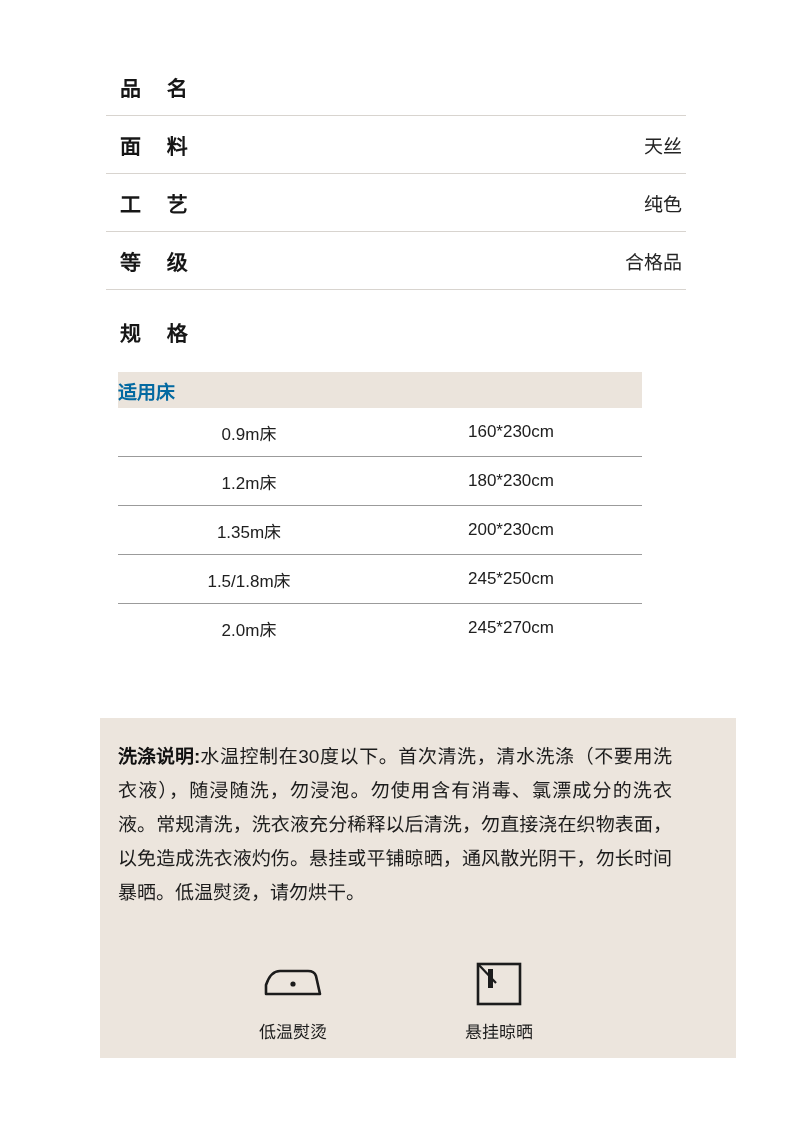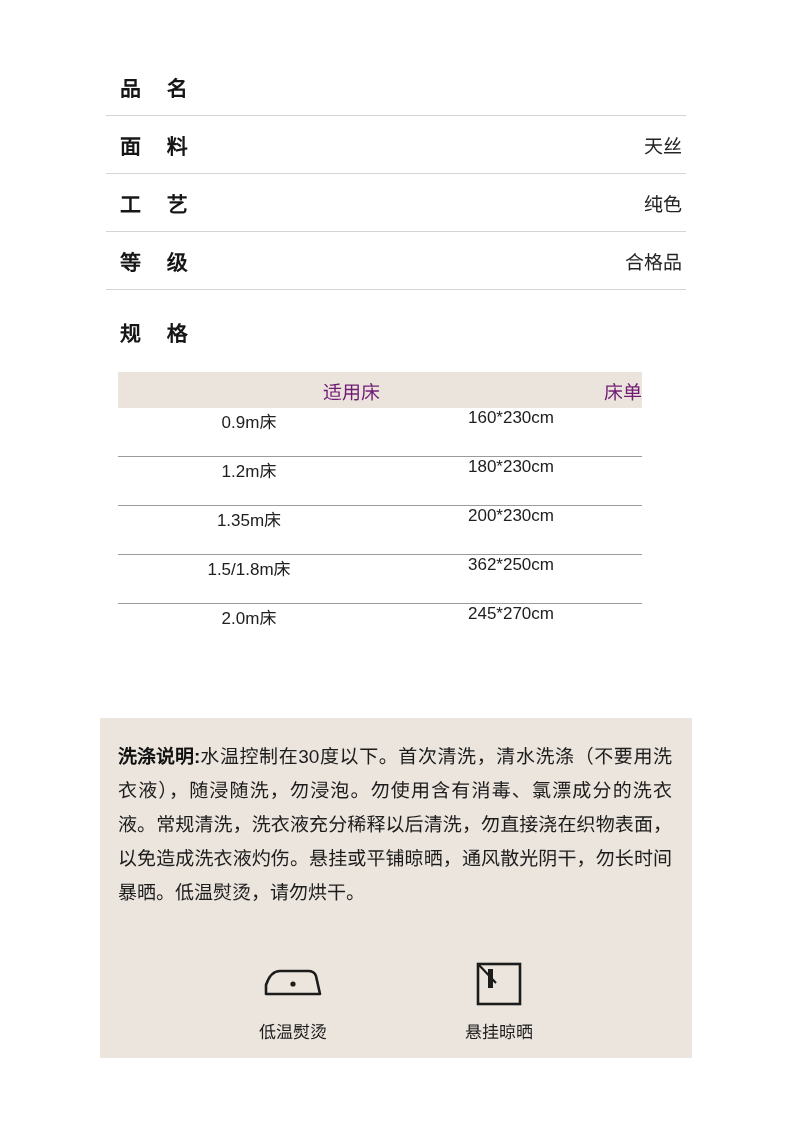--- a/index.html
+++ b/index.html
@@ -65,27 +65,28 @@
     width: 524px;
   }
   .size-head {
     background: #ebe4dc;
     height: 36px;
     display: flex;
     align-items: center;
   }
   .size-head .cell {
     font-size: 19px;
-    font-weight: normal;
-    color: #701a75;
-    text-align: right;
+    font-weight: bold;
+    color: #0369a1;
+    text-align: left;
   }
   .size-row {
     height: 48px;
     display: flex;
+    align-items: center;
     border-bottom: 1px solid #9b9b9b;
   }
   .size-row.last {
     border-bottom: none;
   }
   .size-row .cell {
     font-size: 17px;
     color: #202020;
     text-align: center;
   }
@@ -93,20 +94,21 @@
   .cell.c2 { width: 262px; }
 
   
   .care-block {
     position: absolute;
     left: 100px;
     top: 718px;
     width: 592px;
     height: 340px;
     background: #ece5dd;
+    padding-left: 44px;
   }
   .care-text {
     position: absolute;
     left: 6px;
     top: 22px;
     width: 578px;
     padding: 0 12px;
     box-sizing: border-box;
   }
   .care-title {
@@ -175,37 +177,36 @@
     </div>
     <div class="spec-row last">
       <span class="spec-label">规  格</span>
       <span class="spec-value"></span>
     </div>
   </div>
 
   <div class="size-table">
     <div class="size-head">
       <div class="cell c1">适用床</div>
-      <div class="cell c2">床单</div>
     </div>
     <div class="size-row">
       <div class="cell c1">0.9m床</div>
       <div class="cell c2">160*230cm</div>
     </div>
     <div class="size-row">
       <div class="cell c1">1.2m床</div>
       <div class="cell c2">180*230cm</div>
     </div>
     <div class="size-row">
       <div class="cell c1">1.35m床</div>
       <div class="cell c2">200*230cm</div>
     </div>
     <div class="size-row">
       <div class="cell c1">1.5/1.8m床</div>
-      <div class="cell c2">362*250cm</div>
+      <div class="cell c2">245*250cm</div>
     </div>
     <div class="size-row last">
       <div class="cell c1">2.0m床</div>
       <div class="cell c2">245*270cm</div>
     </div>
   </div>
 
   <div class="care-block">
     <div class="care-text">
       <span class="care-title">洗涤说明:</span>

